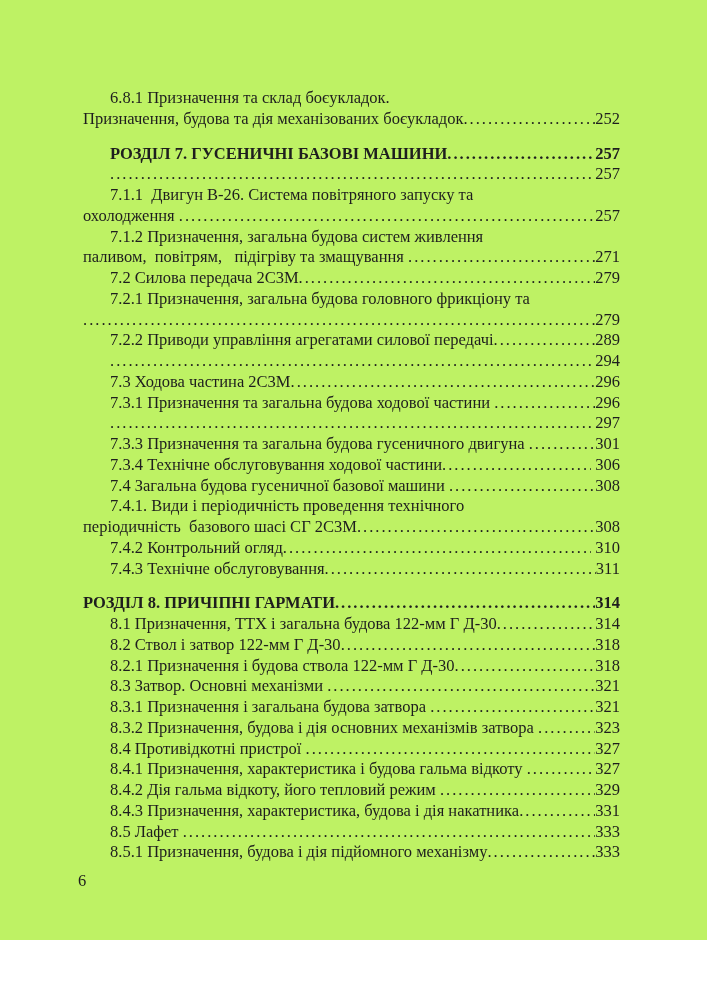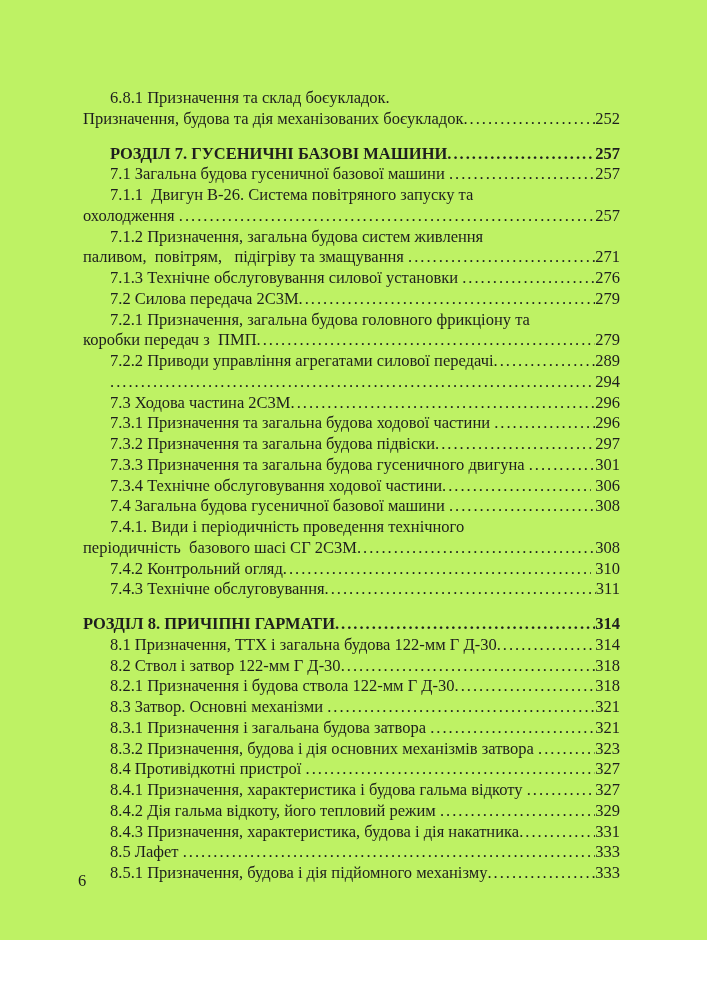--- a/index.html
+++ b/index.html
@@ -39,55 +39,48 @@
         <span class="text">Призначення, будова та дія механізованих боєукладок</span>
         <span class="leader"></span>
         <span class="pagenum">252</span>
       </div>
       <div class="row indent bold">
         <span class="text">РОЗДІЛ 7. ГУСЕНИЧНІ БАЗОВІ МАШИНИ</span>
         <span class="leader"></span>
         <span class="pagenum">257</span>
       </div>
       <div class="row indent">
-        <span class="text">7.1 Загальна будова гусеничної базової машини </span>
         <span class="leader"></span>
         <span class="pagenum">257</span>
       </div>
       <div class="row indent">
         <span class="text">7.1.1  Двигун В-26. Система повітряного запуску та</span>
       </div>
       <div class="row">
         <span class="text">охолодження </span>
         <span class="leader"></span>
         <span class="pagenum">257</span>
       </div>
       <div class="row indent">
         <span class="text">7.1.2 Призначення, загальна будова систем живлення</span>
       </div>
       <div class="row">
         <span class="text">паливом,  повітрям,   підігріву та змащування </span>
         <span class="leader"></span>
         <span class="pagenum">271</span>
       </div>
       <div class="row indent">
-        <span class="text">7.1.3 Технічне обслуговування силової установки </span>
-        <span class="leader"></span>
-        <span class="pagenum">276</span>
-      </div>
-      <div class="row indent">
         <span class="text">7.2 Силова передача 2С3М</span>
         <span class="leader"></span>
         <span class="pagenum">279</span>
       </div>
       <div class="row indent">
         <span class="text">7.2.1 Призначення, загальна будова головного фрикціону та</span>
       </div>
       <div class="row">
-        <span class="text">коробки передач з  ПМП</span>
         <span class="leader"></span>
         <span class="pagenum">279</span>
       </div>
       <div class="row indent">
         <span class="text">7.2.2 Приводи управління агрегатами силової передачі</span>
         <span class="leader"></span>
         <span class="pagenum">289</span>
       </div>
       <div class="row indent">
         <span class="leader"></span>
@@ -97,21 +90,20 @@
         <span class="text">7.3 Ходова частина 2С3М</span>
         <span class="leader"></span>
         <span class="pagenum">296</span>
       </div>
       <div class="row indent">
         <span class="text">7.3.1 Призначення та загальна будова ходової частини </span>
         <span class="leader"></span>
         <span class="pagenum">296</span>
       </div>
       <div class="row indent">
-        <span class="text">7.3.2 Призначення та загальна будова підвіски</span>
         <span class="leader"></span>
         <span class="pagenum">297</span>
       </div>
       <div class="row indent">
         <span class="text">7.3.3 Призначення та загальна будова гусеничного двигуна </span>
         <span class="leader"></span>
         <span class="pagenum">301</span>
       </div>
       <div class="row indent">
         <span class="text">7.3.4 Технічне обслуговування ходової частини</span>

